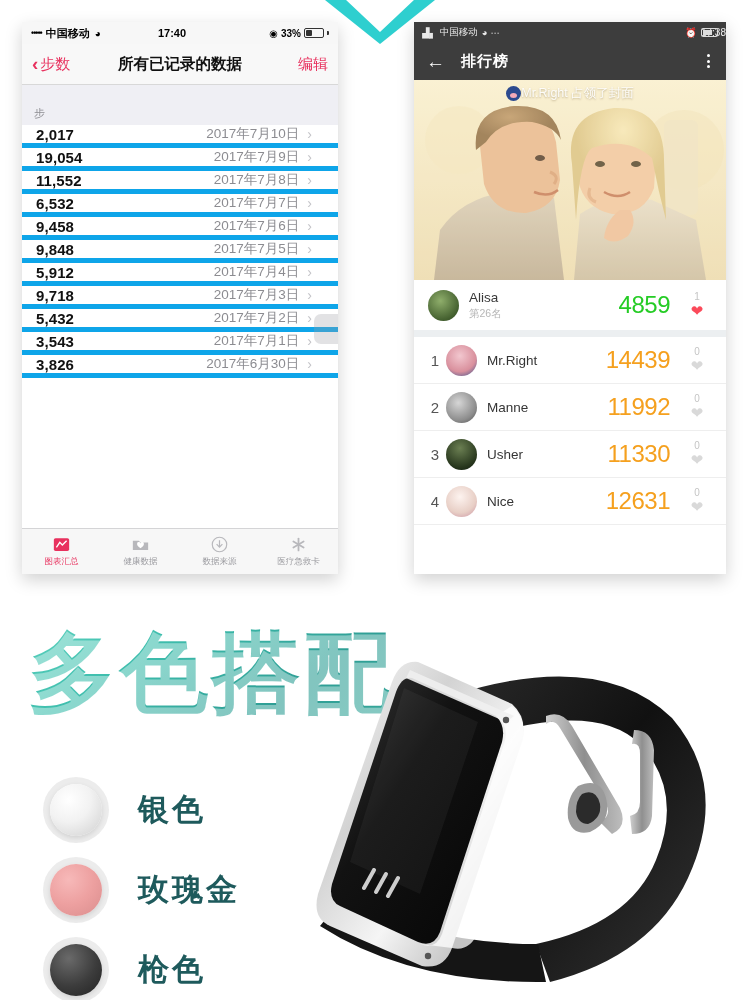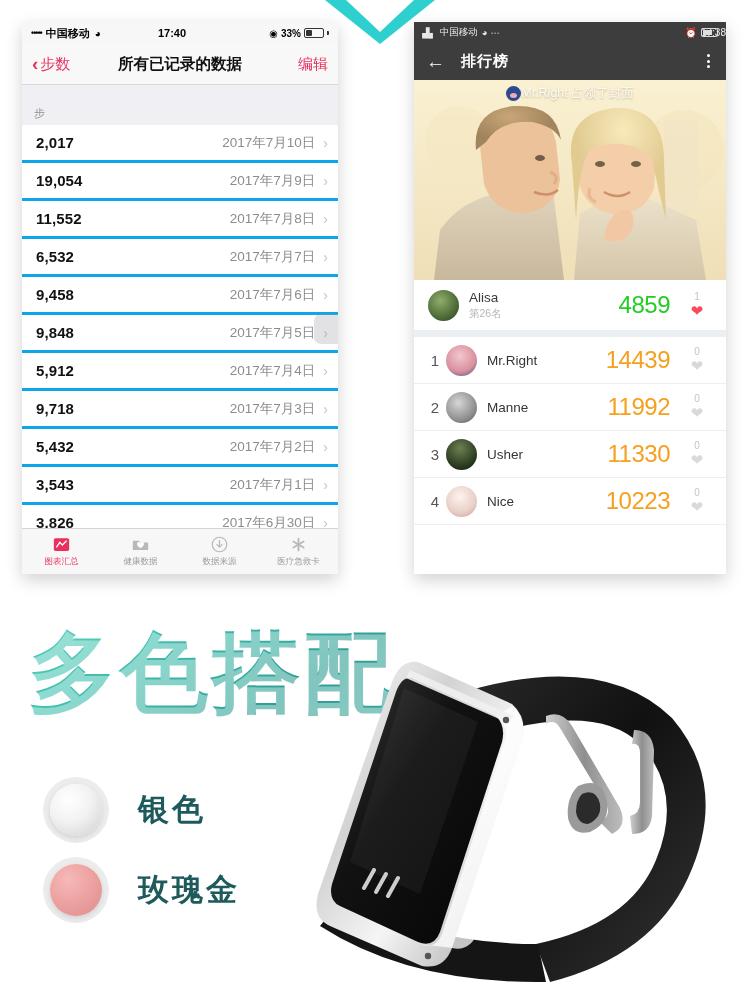--- a/index.html
+++ b/index.html
@@ -46,22 +46,22 @@
   .nav-back { display:flex; align-items:center; color:#e8315e; font-size:15px; cursor:pointer;}
   .nav-back .chev { font-size:19px; margin-right:2px; font-weight:bold; }
   .nav-title { position:absolute; left:0; right:0; text-align:center;
                font-size:15.5px; font-weight:bold; color:#111; pointer-events:none;}
   .nav-edit { margin-left:auto; color:#e8315e; font-size:15px; z-index:2; cursor:pointer;}
 
   
   .sec-head { height:40px; background:#efeff4; display:flex; align-items:flex-end;
               padding:0 12px 4px; font-size:11px; color:#8e8e93; }
   .rows { background:#fff; }
-  .row { height:38px; display:flex; align-items:center; padding:0 10px 0 14px;
-         border-bottom:3px solid #0ea5e9; position:relative; }
+  .row { height:23px; display:flex; align-items:center; padding:0 26px 0 14px;
+         border-bottom:5px solid #0ea5e9; position:relative; }
   .row-val { font-size:15px; color:#111; font-weight:bold; letter-spacing:.1px;}
   .row-date { margin-left:auto; font-size:13.5px; color:#8c8c91; }
   .row-arrow { margin-left:8px; color:#c4c4c8; font-size:14px; }
 
   
   #scroll-thumb { position:absolute; right:-6px; top:292px; width:30px;height:30px;
      background:rgba(160,160,165,.30); border-radius:7px; z-index:6;}
 
   
   .ios-tabs { position:absolute; left:0; right:0; bottom:0; height:46px;
@@ -403,40 +403,44 @@
         <span class="score orange">11330</span>
         <span class="likes">
           <span class="n">0</span>
           <span class="heart">❤</span>
         </span>
       </div>
       <div class="lb-row">
         <span class="rank">4</span>
         <span class="av" style="background:radial-gradient(circle at 45% 35%,#fdf3ef,#e8cfc6 60%,#c98fa0 100%)"></span>
         <span class="lb-name">Nice</span>
-        <span class="score orange">10223</span>
+        <span class="score orange">12631</span>
         <span class="likes">
           <span class="n">0</span>
           <span class="heart">❤</span>
         </span>
       </div>
     </div>
 </div>
 
 <div id="promo">
 
   <div id="promo-title">多色搭配</div>
 
   <div class="swatch-row" style="left:50px; top:188px;">
     <span class="sw silver"></span>
     <span class="sw-label">银色</span>
   </div>
   <div class="swatch-row" style="left:50px; top:268px;">
     <span class="sw rose"></span>
     <span class="sw-label">玫瑰金</span>
+  </div>
+  <div class="swatch-row" style="left:50px; top:348px;">
+    <span class="sw gun"></span>
+    <span class="sw-label">枪色</span>
   </div>
 
   <svg id="watch" viewBox="0 0 450 374">
     <defs>
       <linearGradient id="bandG" x1="0" y1="0" x2="1" y2="1">
         <stop offset="0" stop-color="#2a2a2a"></stop>
           <stop offset=".45" stop-color="#111"></stop>
           <stop offset="1" stop-color="#333"></stop>
       </linearGradient>
       <linearGradient id="bezelG" x1="0" y1="0" x2="1" y2="1">

